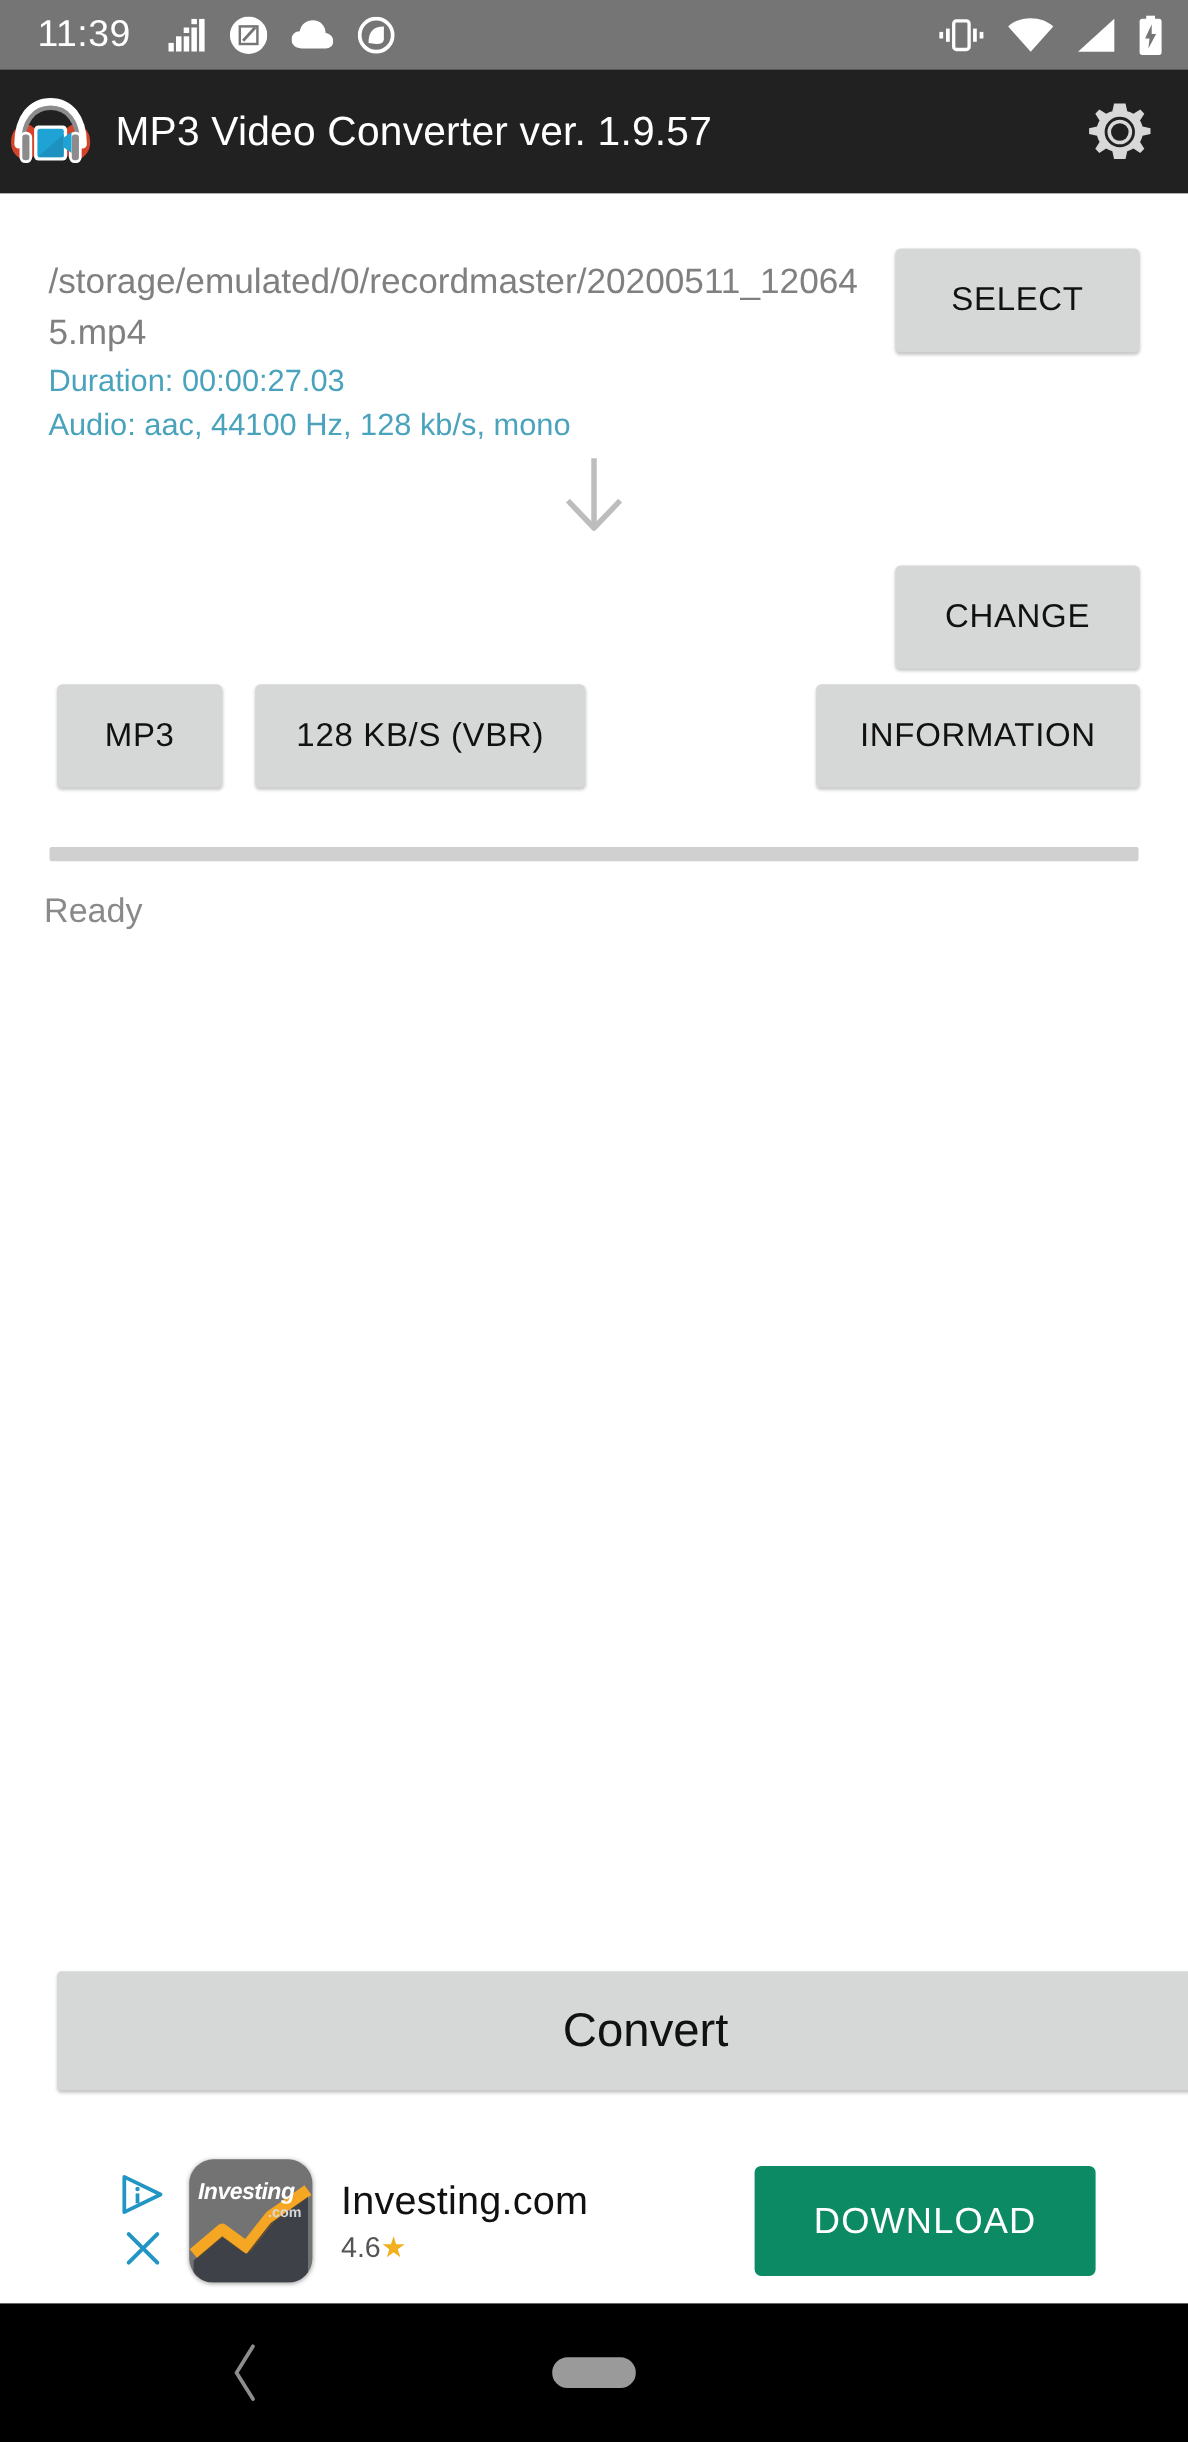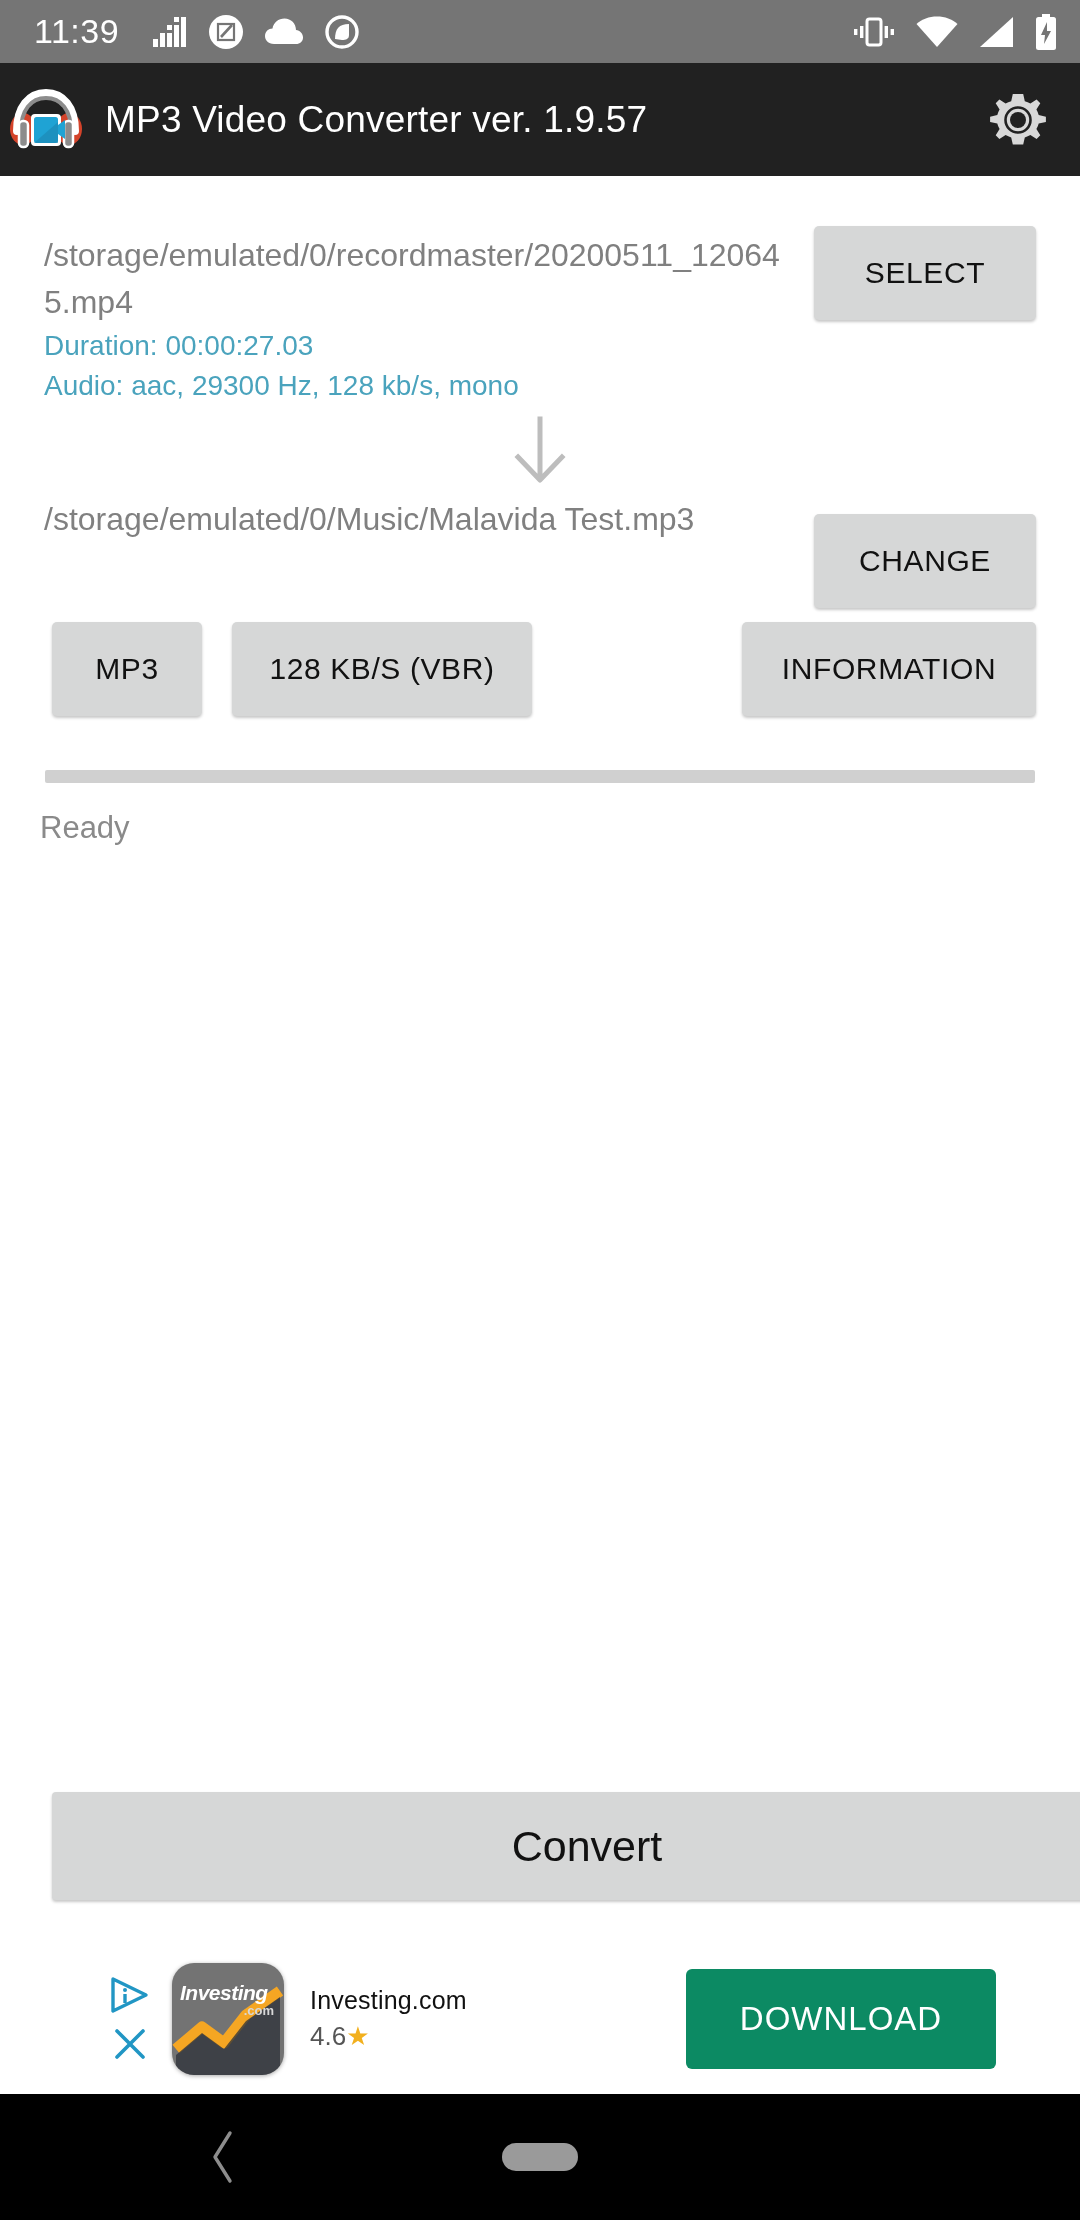--- a/index.html
+++ b/index.html
@@ -87,21 +87,21 @@
     width:112px; height:112px; margin-left:12px; border-radius:22px;
     background:#737373; position:relative; overflow:hidden; flex:0 0 112px;
     box-shadow:0 1px 4px rgba(0,0,0,.35);
   }
   .ad-icon-text {
     position:absolute; top:18px; left:8px; width:96px; color:#fff;
     font-size:21px; font-weight:bold; font-style:italic; letter-spacing:-.5px;
   }
   .ad-icon-sub { position:absolute; top:40px; right:10px; color:#d8d8d8; font-size:13px; font-weight:bold; }
   .ad-text { margin-left:26px; }
-  .ad-title { font-size:25px; color:#111; letter-spacing:.2px; }
+  .ad-title { font-size:36px; color:#111; letter-spacing:.2px; }
   .ad-rating { font-size:26px; color:#555; margin-top:6px; display:flex; align-items:center; gap:0; }
   .ad-star { color:#f2b01e; font-size:26px; }
   .ad-btn {
     margin-left:auto; margin-right:66px; background:#0c8a63; color:#fff;
     width:310px; height:100px; border:none; border-radius:6px;
     font-family:"Liberation Sans", sans-serif; font-size:33px; letter-spacing:1px; cursor:pointer;
   }
 
   
   .navbar {
@@ -187,33 +187,32 @@
       </svg>
     </div>
   </div>
 
   <div class="content">
 
     <div class="row-src">
       <div class="srcinfo">
         <div class="path">/storage/emulated/0/recordmaster/20200511_120645.mp4</div>
         <div class="meta">Duration: 00:00:27.03</div>
-        <div class="meta">Audio: aac, 29300 Hz, 128 kb/s, mono</div>
+        <div class="meta">Audio: aac, 44100 Hz, 128 kb/s, mono</div>
       </div>
       <button class="btn btn-select">SELECT</button>
     </div>
 
     <div class="arrow-wrap">
       <svg width="62" height="74" viewBox="0 0 62 74">
         <path d="M31 3 L31 62 M9 41 L31 64 L53 41" fill="none" stroke="#bdbdbd" stroke-width="5" stroke-linejoin="round" stroke-linecap="square"></path>
       </svg>
     </div>
 
     <div class="row-dst">
-      <div class="dstpath">/storage/emulated/0/Music/Malavida Test.mp3</div>
       <button class="btn btn-change">CHANGE</button>
     </div>
 
     <div class="row-opts">
       <button class="btn btn-mp3">MP3</button>
       <button class="btn btn-bitrate">128 KB/S (VBR)</button>
       <button class="btn btn-info">INFORMATION</button>
     </div>
 
     <div class="progress">

